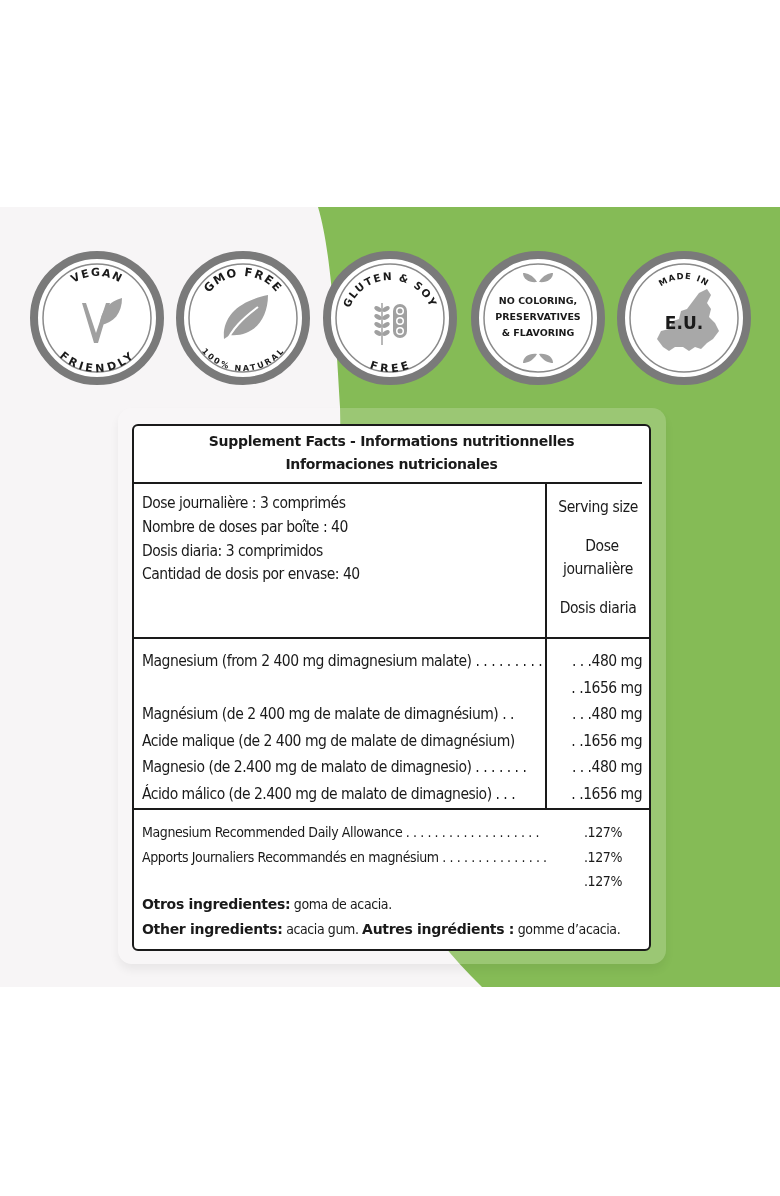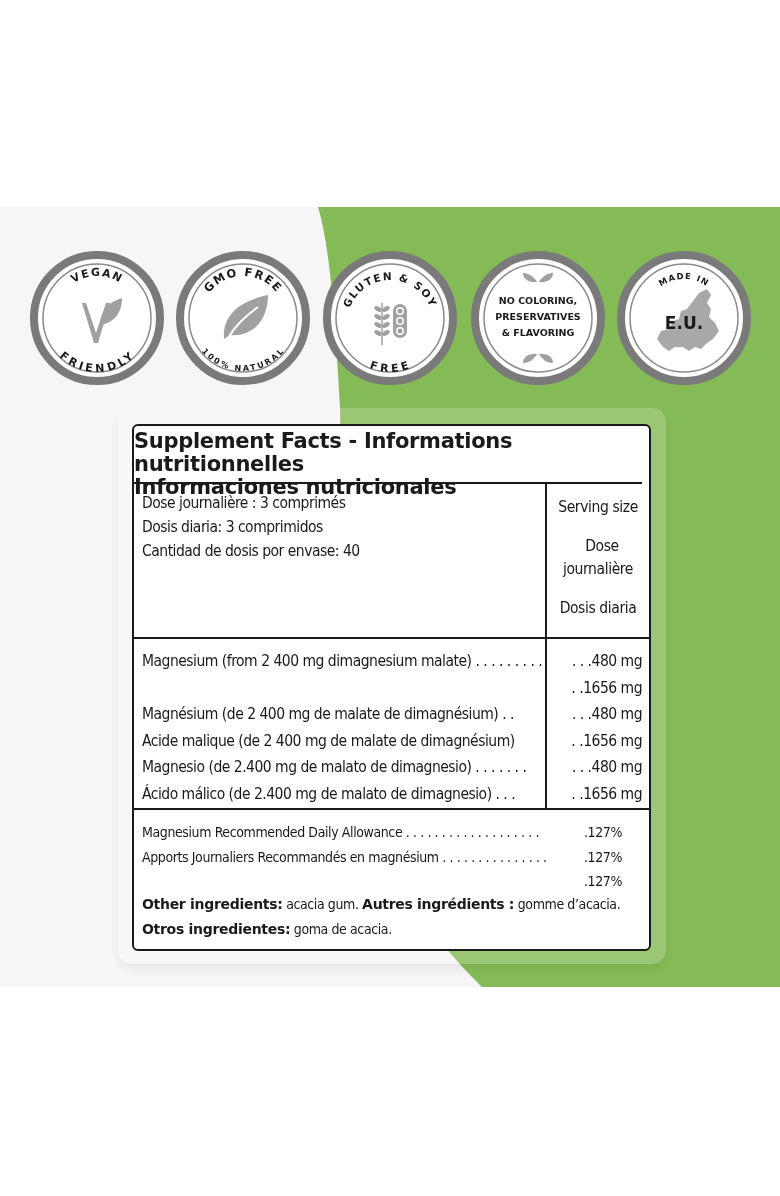--- a/index.html
+++ b/index.html
@@ -10,22 +10,22 @@
   .band svg.bg { position: absolute; left: 0; top: 0; }
 
   .badge { position: absolute; width: 134px; height: 134px; }
   .badge svg { width: 134px; height: 134px; display: block; }
 
   .card { position: absolute; left: 118px; top: 408px; width: 548px; height: 556px; border-radius: 14px;
           background: rgba(255,255,255,0.18); box-shadow: 0 6px 10px rgba(0,0,0,0.06); }
 
   .facts { position: absolute; left: 132px; top: 424px; width: 519px; height: 527px; background: #fff;
            border: 2px solid #1a1a1a; border-radius: 6px; }
-  .facts-title { position: absolute; left: 0; top: 4px; width: 100%; text-align: left;
-                 font-family: "DejaVu Sans", sans-serif; font-weight: bold; font-size: 21px; line-height: 23px; letter-spacing: -0.3px; }
+  .facts-title { position: absolute; left: 0; top: 4px; width: 100%; text-align: center;
+                 font-family: "DejaVu Sans", sans-serif; font-weight: bold; font-size: 14px; line-height: 23px; letter-spacing: -0.3px; }
   .hline { position: absolute; height: 1.5px; background: #1a1a1a; }
   .vline { position: absolute; width: 1.5px; background: #1a1a1a; }
 
   .serving { position: absolute; left: 8px; top: 66px; font-size: 15.5px; line-height: 23.8px; letter-spacing: -0.5px; }
   .serving div { white-space: nowrap; }
   .right-col { position: absolute; left: 412px; top: 70px; width: 104px; text-align: center; font-size: 15.5px; letter-spacing: -0.4px; }
   .right-col .rc { position: absolute; left: 0; width: 100%; line-height: 23px; }
 
   .ing { position: absolute; left: 8px; top: 222px; width: 500px; font-size: 15.5px; line-height: 26.5px; letter-spacing: -0.5px; }
   .ing-row { position: relative; height: 26.5px; white-space: nowrap; }
@@ -164,20 +164,21 @@
     <div>Informaciones nutricionales</div>
   </div>
 
   <div class="hline" style="left:0; top:56px; width:508px;"></div>
   <div class="vline" style="left:411px; top:56px; height:328px;"></div>
   <div class="hline" style="left:0; top:211px; width:517px;"></div>
   <div class="hline" style="left:0; top:382px; width:517px;"></div>
 
   <div class="serving">
     <div>Dose journalière : 3 comprimés</div>
+    <div>Nombre de doses par boîte : 40</div>
     <div>Dosis diaria: 3 comprimidos</div>
     <div>Cantidad de dosis por envase: 40</div>
   </div>
 
   <div class="right-col">
     <div class="rc" style="top:0px;">Serving size</div>
     <div class="rc" style="top:39px;padding-left:8px;">Dose</div>
     <div class="rc" style="top:62px;">journalière</div>
     <div class="rc" style="top:101px;">Dosis diaria</div>
   </div>
@@ -217,19 +218,19 @@
       <span class="nm">Apports Journaliers Recommandés en magnésium  . . . . . . . . . . . . . . .</span>
       <span class="vl">.127%</span>
     </div>
     <div class="rda-row">
       <span class="vl">.127%</span>
     </div>
   </div>
 
   <div class="other">
     <div>
+      <b>Otros ingredientes:</b><span> goma de acacia.</span>
+    </div>
+    <div>
       <b>Other ingredients:</b><span> acacia gum. </span><b>Autres ingrédients :</b><span> gomme d’acacia.</span>
     </div>
-    <div>
-      <b>Otros ingredientes:</b><span> goma de acacia.</span>
-    </div>
   </div>
 </div>
 
 </body></html>

